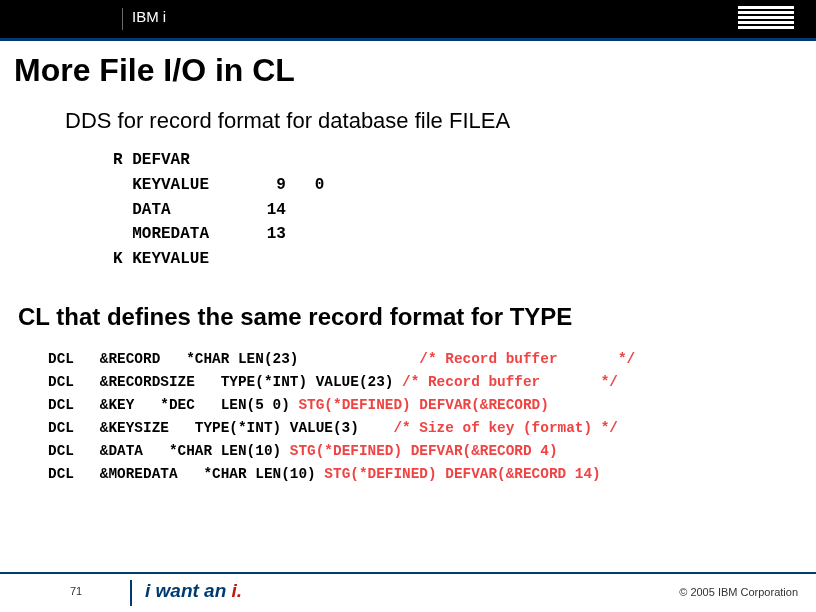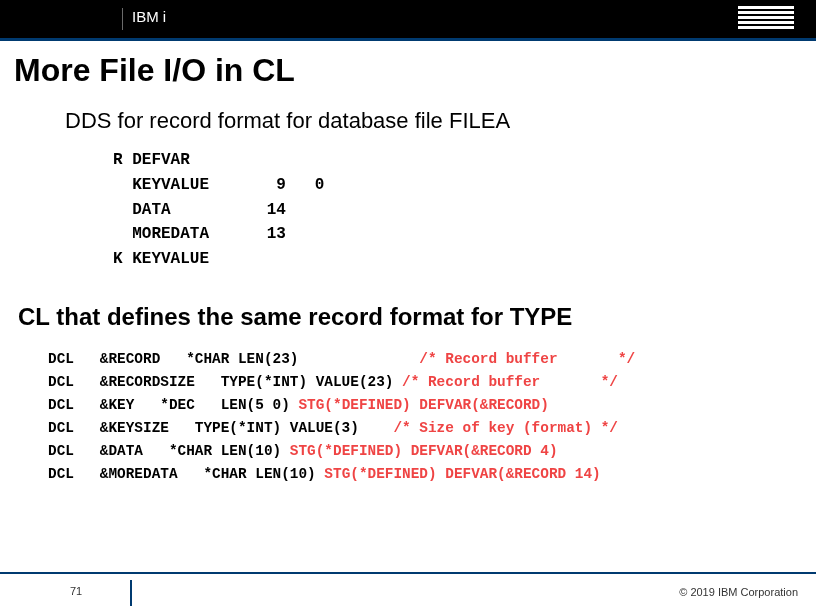--- a/index.html
+++ b/index.html
@@ -164,14 +164,15 @@
 <div class="cl-block"><span>DCL   &amp;RECORD   *CHAR LEN(23)              </span><span class="blue">/* Record buffer       */</span>
 <span>DCL   &amp;RECORDSIZE   TYPE(*INT) VALUE(23) </span><span class="blue">/* Record buffer       */</span>
 <span>DCL   &amp;KEY   *DEC   LEN(5 0) </span><span class="blue">STG(*DEFINED) DEFVAR(&amp;RECORD)</span>
 <span>DCL   &amp;KEYSIZE   TYPE(*INT) VALUE(3)    </span><span class="blue">/* Size of key (format) */</span>
 <span>DCL   &amp;DATA   *CHAR LEN(10) </span><span class="blue">STG(*DEFINED) DEFVAR(&amp;RECORD 4)</span>
 <span>DCL   &amp;MOREDATA   *CHAR LEN(10) </span><span class="blue">STG(*DEFINED) DEFVAR(&amp;RECORD 14)</span></div>
 
 <div class="footer">
   <div class="page">71</div>
   <div class="divider"></div>
-  <div class="copy">© 2019 IBM Corporation</div>
+  <div class="tagline"><span>i want an </span><span class="i">i.</span></div>
+  <div class="copy">© 2005 IBM Corporation</div>
 </div>
 
 </body></html>

